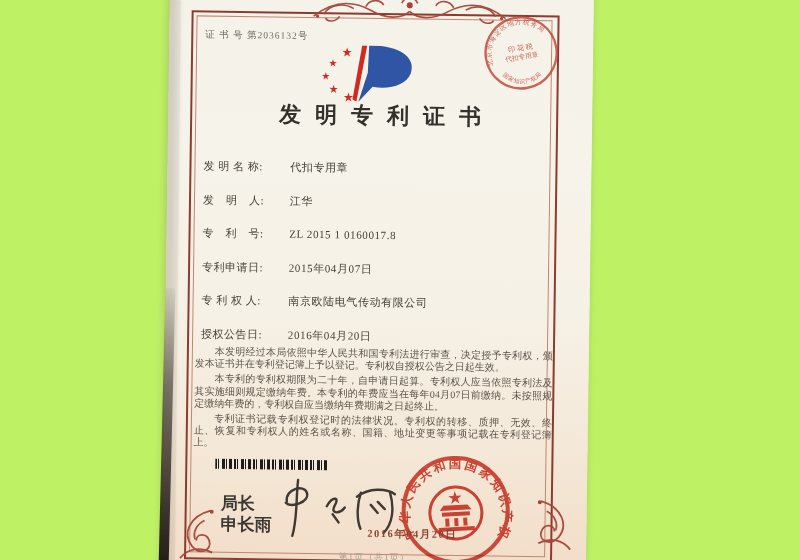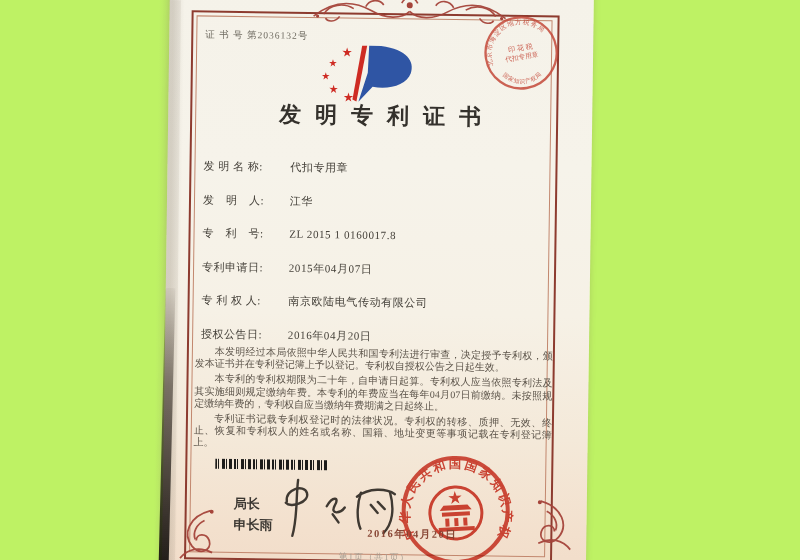--- a/index.html
+++ b/index.html
@@ -48,21 +48,21 @@
   .body-text p{margin:0 0 3px 0;text-indent:2em;}
 
   .barcode{position:absolute;left:52px;top:472px;width:112px;height:10px;
     background-image:repeating-linear-gradient(90deg,
       #1d1c1a 0 2px,transparent 2px 3px,
       #1d1c1a 3px 4px,transparent 4px 7px,
       #1d1c1a 7px 10px,transparent 10px 11px,
       #1d1c1a 11px 12px,transparent 12px 14px,
       #1d1c1a 14px 17px,transparent 17px 19px);}
 
-  .signer{position:absolute;left:71px;top:506px;font-size:13px;font-weight:700;color:#3b3732;line-height:21px;font-family:Liberation Serif, serif;}
+  .signer{position:absolute;left:58px;top:506px;font-size:17px;font-weight:700;color:#3b3732;line-height:21px;font-family:Liberation Serif, serif;}
   .signature{position:absolute;left:110px;top:486px;width:132px;height:72px;}
 
   .seal-wrap{position:absolute;left:218px;top:445px;width:150px;height:150px;}
   .seal-wrap svg{mix-blend-mode:multiply;opacity:.92;}
   .seal-date{position:absolute;left:205px;top:538px;width:130px;font-size:10.5px;font-weight:600;
     letter-spacing:1.5px;color:#84402f;opacity:.95;}
 
   .page-footer{position:absolute;left:150px;top:562px;width:124px;text-align:center;
     font-size:9px;color:#a89e92;letter-spacing:1px;}
 

